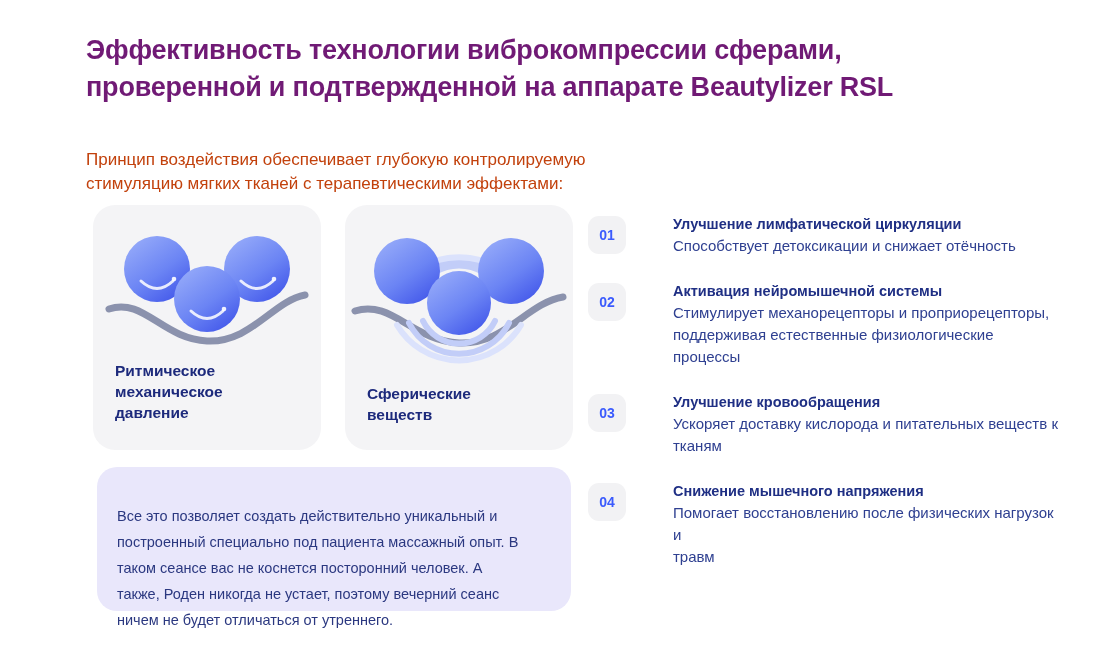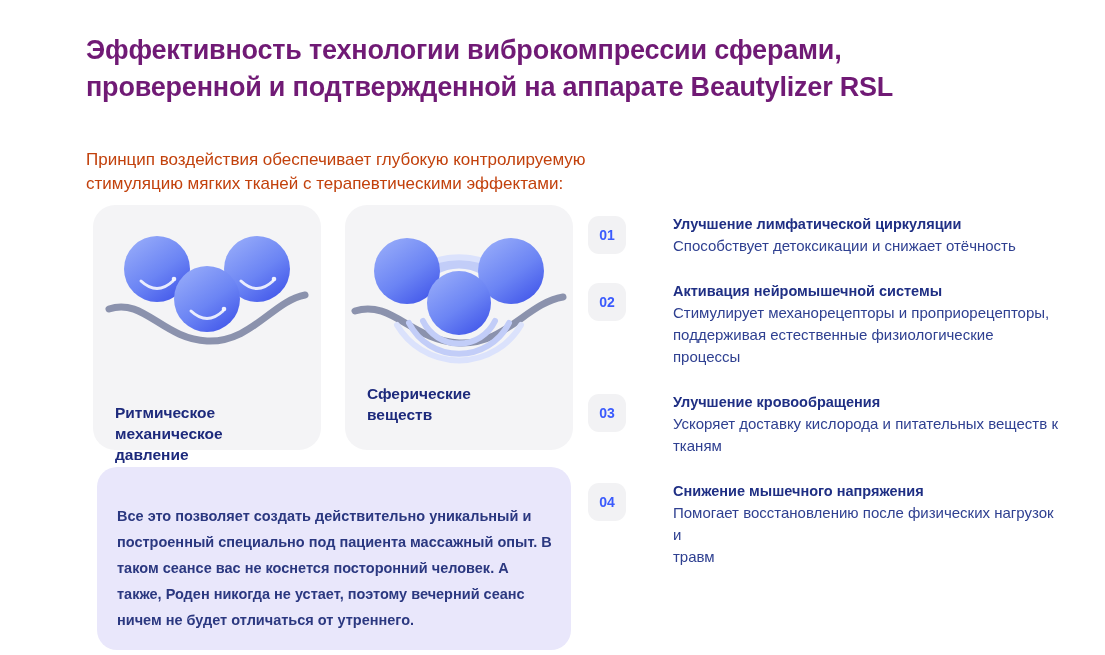--- a/index.html
+++ b/index.html
@@ -66,34 +66,33 @@
   .card-art svg { display: block; width: 228px; height: 170px; }
 
   .card-title {
     position: absolute;
     left: 22px;
     color: #1d2a7c;
     font-size: 15.5px;
     font-weight: bold;
     line-height: 21px;
   }
-  .card-1 .card-title { top: 155px; margin-top: 42px; }
+  .card-1 .card-title { top: 155px; }
   .card-2 .card-title { top: 178px; }
   .card-title .line { display: block; }
 
   
   .note {
     position: absolute;
     left: 97px;
     top: 467px;
     width: 474px;
-    height: 183px;
+    height: 144px;
     background: #e9e7fb;
     border-radius: 20px;
-    font-weight: bold;
   }
   .note-text {
     position: absolute;
     left: 20px;
     top: 21px;
     width: 440px;
     color: #2b3880;
     font-size: 14.5px;
     line-height: 26px;
   }

